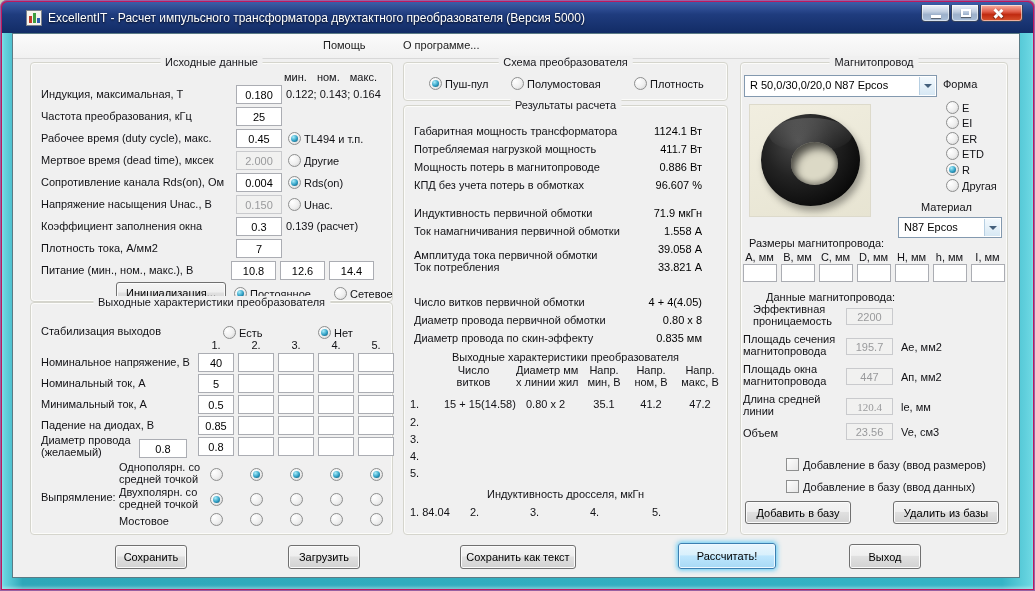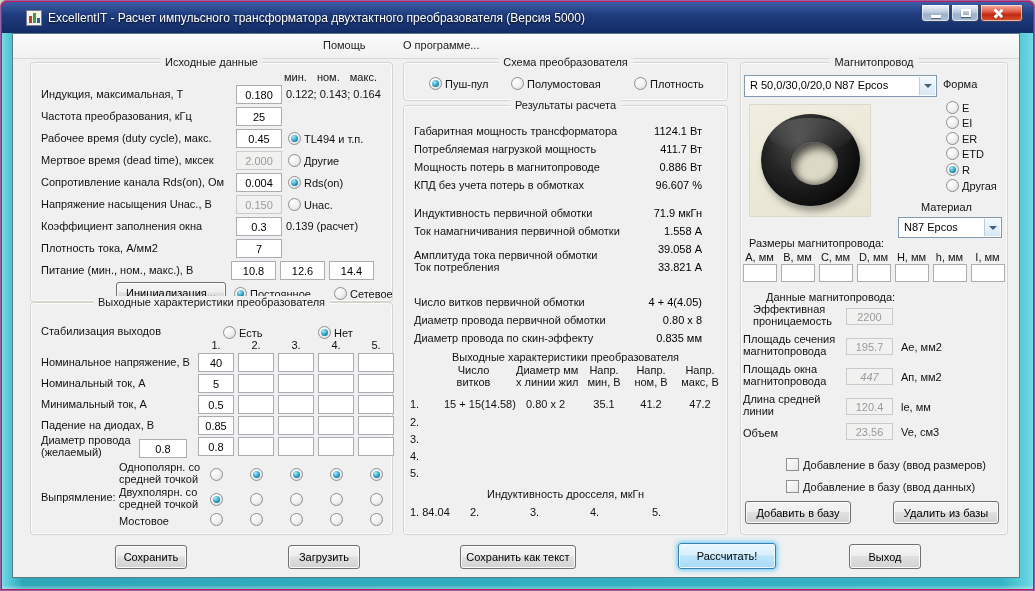--- a/index.html
+++ b/index.html
@@ -371,25 +371,25 @@
     <span class="l" style="left:25px;top:228px">Данные магнитопровода:</span>
 
     <span class="l wrap" style="left:12px;top:240px;width:100px">Эффективная проницаемость</span>
     <input class="tb dis" style="left: 105px; top: 245px; width: 47px; height: 17px;" value="2200">
 
     <span class="l wrap" style="left:2px;top:270px;width:100px">Площадь сечения магнитопровода</span>
     <input class="tb dis" style="left: 105px; top: 275px; width: 47px; height: 17px;" value="195.7">
     <span class="l" style="left:160px;top:278px">Ае, мм2</span>
 
     <span class="l wrap" style="left:2px;top:300px;width:100px">Площадь окна магнитопровода</span>
-    <input class="tb dis" style="left: 105px; top: 305px; width: 47px; height: 17px; font-style: italic;" value="447">
+    <input class="tb dis" style="left: 105px; top: 305px; width: 47px; height: 17px;" value="447">
     <span class="l" style="left:160px;top:308px">Ап, мм2</span>
 
     <span class="l wrap" style="left:2px;top:330px;width:100px">Длина средней линии</span>
-    <input class="tb dis" style="left: 105px; top: 335px; width: 47px; height: 17px;" value="120.4">
+    <input class="tb dis" style="left: 105px; top: 335px; width: 47px; height: 17px; font-family: Liberation Serif, serif;" value="120.4">
     <span class="l" style="left:160px;top:338px">le, мм</span>
 
     <span class="l" style="left:2px;top:364px">Объем</span>
     <input class="tb dis" style="left: 105px; top: 360px; width: 47px; height: 17px;" value="23.56">
     <span class="l" style="left:160px;top:363px">Ve, см3</span>
 
     <span class="ck" style="left:45px;top:395px"></span>
     <span class="l" style="left:62px;top:396px">Добавление в базу (ввод размеров)</span>
     <span class="ck" style="left:45px;top:417px"></span>
     <span class="l" style="left:62px;top:418px">Добавление в базу (ввод данных)</span>

